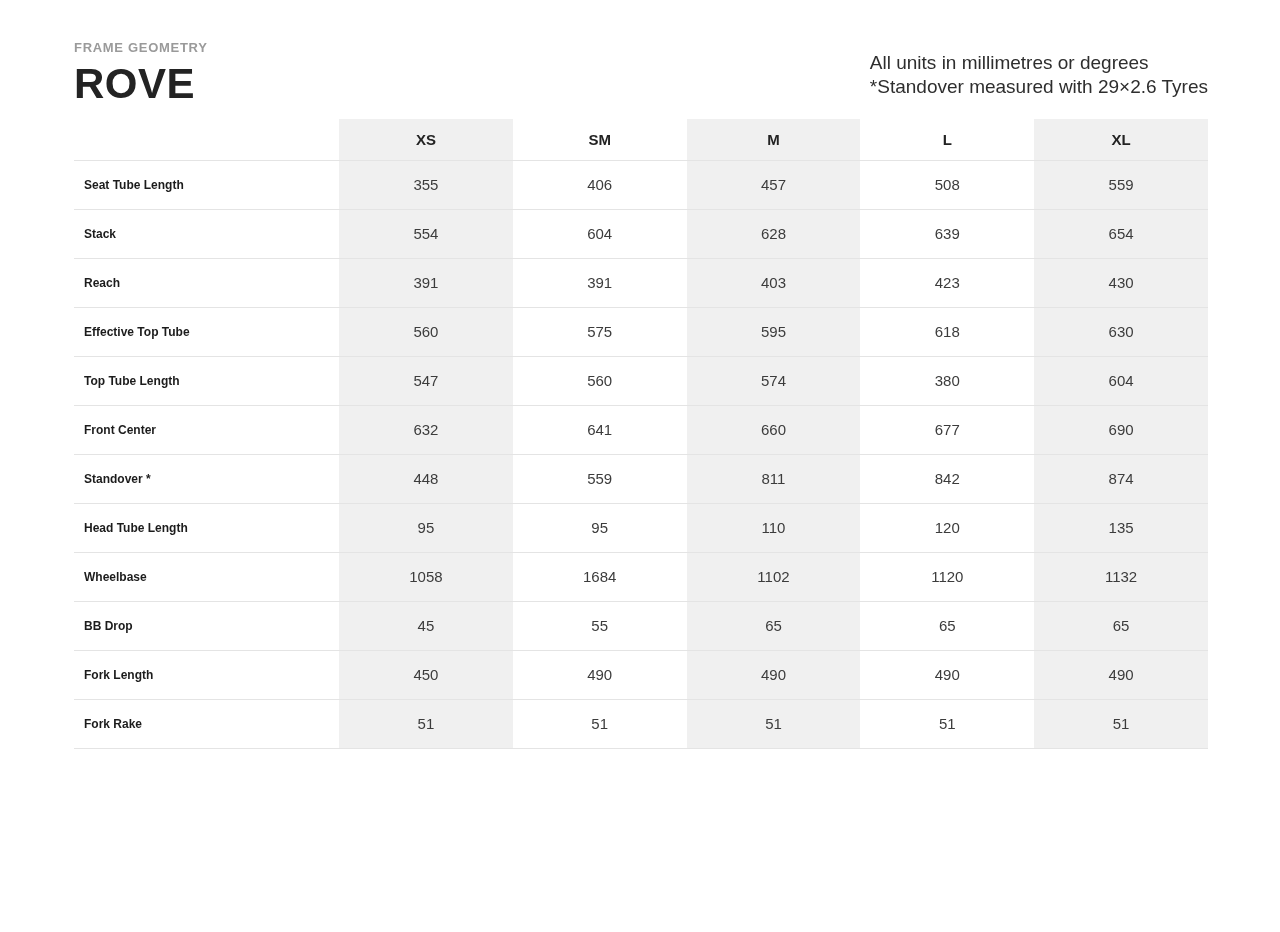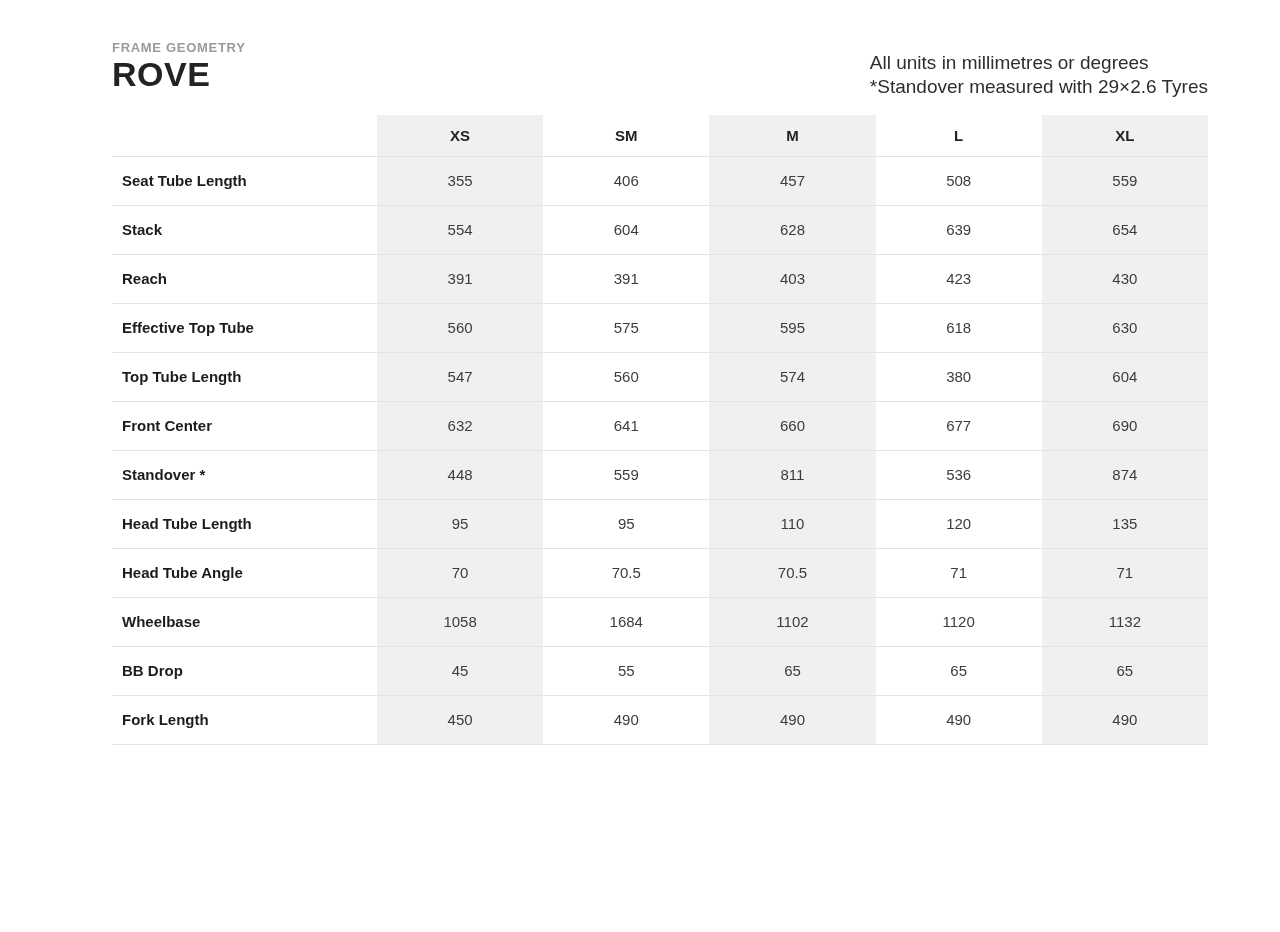--- a/index.html
+++ b/index.html
@@ -6,40 +6,40 @@
   html, body {
     width: 1280px;
     height: 932px;
     background: #ffffff;
     font-family: "Liberation Sans", "DejaVu Sans", sans-serif;
     overflow: hidden;
   }
   .page {
     width: 1280px;
     height: 932px;
-    padding: 40px 72px 0 112px;
+    padding: 40px 72px 0 74px;
   }
   .top-bar {
     display: flex;
     justify-content: space-between;
     align-items: flex-start;
   }
   .eyebrow {
     font-size: 13px;
     font-weight: 700;
     letter-spacing: 0.7px;
     color: #9a9a9a;
   }
   .title {
-    font-size: 34px;
+    font-size: 42px;
     line-height: 38px;
     font-weight: 800;
     letter-spacing: 0.5px;
     color: #232323;
-    margin-top: 0;
+    margin-top: 10px;
   }
   .notes {
     text-align: left;
     font-size: 19px;
     line-height: 24px;
     color: #2e2e2e;
     padding-top: 11px;
   }
   table.geo {
     width: 100%;
@@ -64,21 +64,21 @@
     font-size: 15px;
     font-weight: 400;
     color: #3c3c3c;
     text-align: center;
   }
   table.geo tbody td.label {
     text-align: left;
     font-weight: 700;
     color: #1c1c1c;
     padding-left: 10px;
-    font-size: 15px;
+    font-size: 12px;
   }
   .stripe { background: #f0f0f0; }
 </style>
 </head>
 <body>
 
 <div class="page">
 
   <div class="top-bar">
     <div>
@@ -159,40 +159,32 @@
           <td>641</td>
           <td class="stripe">660</td>
           <td>677</td>
           <td class="stripe">690</td>
         </tr>
         <tr>
           <td class="label">Standover *</td>
           <td class="stripe">448</td>
           <td>559</td>
           <td class="stripe">811</td>
-          <td>536</td>
+          <td>842</td>
           <td class="stripe">874</td>
         </tr>
         <tr>
           <td class="label">Head Tube Length</td>
           <td class="stripe">95</td>
           <td>95</td>
           <td class="stripe">110</td>
           <td>120</td>
           <td class="stripe">135</td>
         </tr>
         <tr>
-          <td class="label">Head Tube Angle</td>
-          <td class="stripe">70</td>
-          <td>70.5</td>
-          <td class="stripe">70.5</td>
-          <td>71</td>
-          <td class="stripe">71</td>
-        </tr>
-        <tr>
           <td class="label">Wheelbase</td>
           <td class="stripe">1058</td>
           <td>1684</td>
           <td class="stripe">1102</td>
           <td>1120</td>
           <td class="stripe">1132</td>
         </tr>
         <tr>
           <td class="label">BB Drop</td>
           <td class="stripe">45</td>
@@ -202,16 +194,24 @@
           <td class="stripe">65</td>
         </tr>
         <tr>
           <td class="label">Fork Length</td>
           <td class="stripe">450</td>
           <td>490</td>
           <td class="stripe">490</td>
           <td>490</td>
           <td class="stripe">490</td>
         </tr>
+        <tr>
+          <td class="label">Fork Rake</td>
+          <td class="stripe">51</td>
+          <td>51</td>
+          <td class="stripe">51</td>
+          <td>51</td>
+          <td class="stripe">51</td>
+        </tr>
       </tbody>
   </table>
 
 </div>
 
 </body></html>

